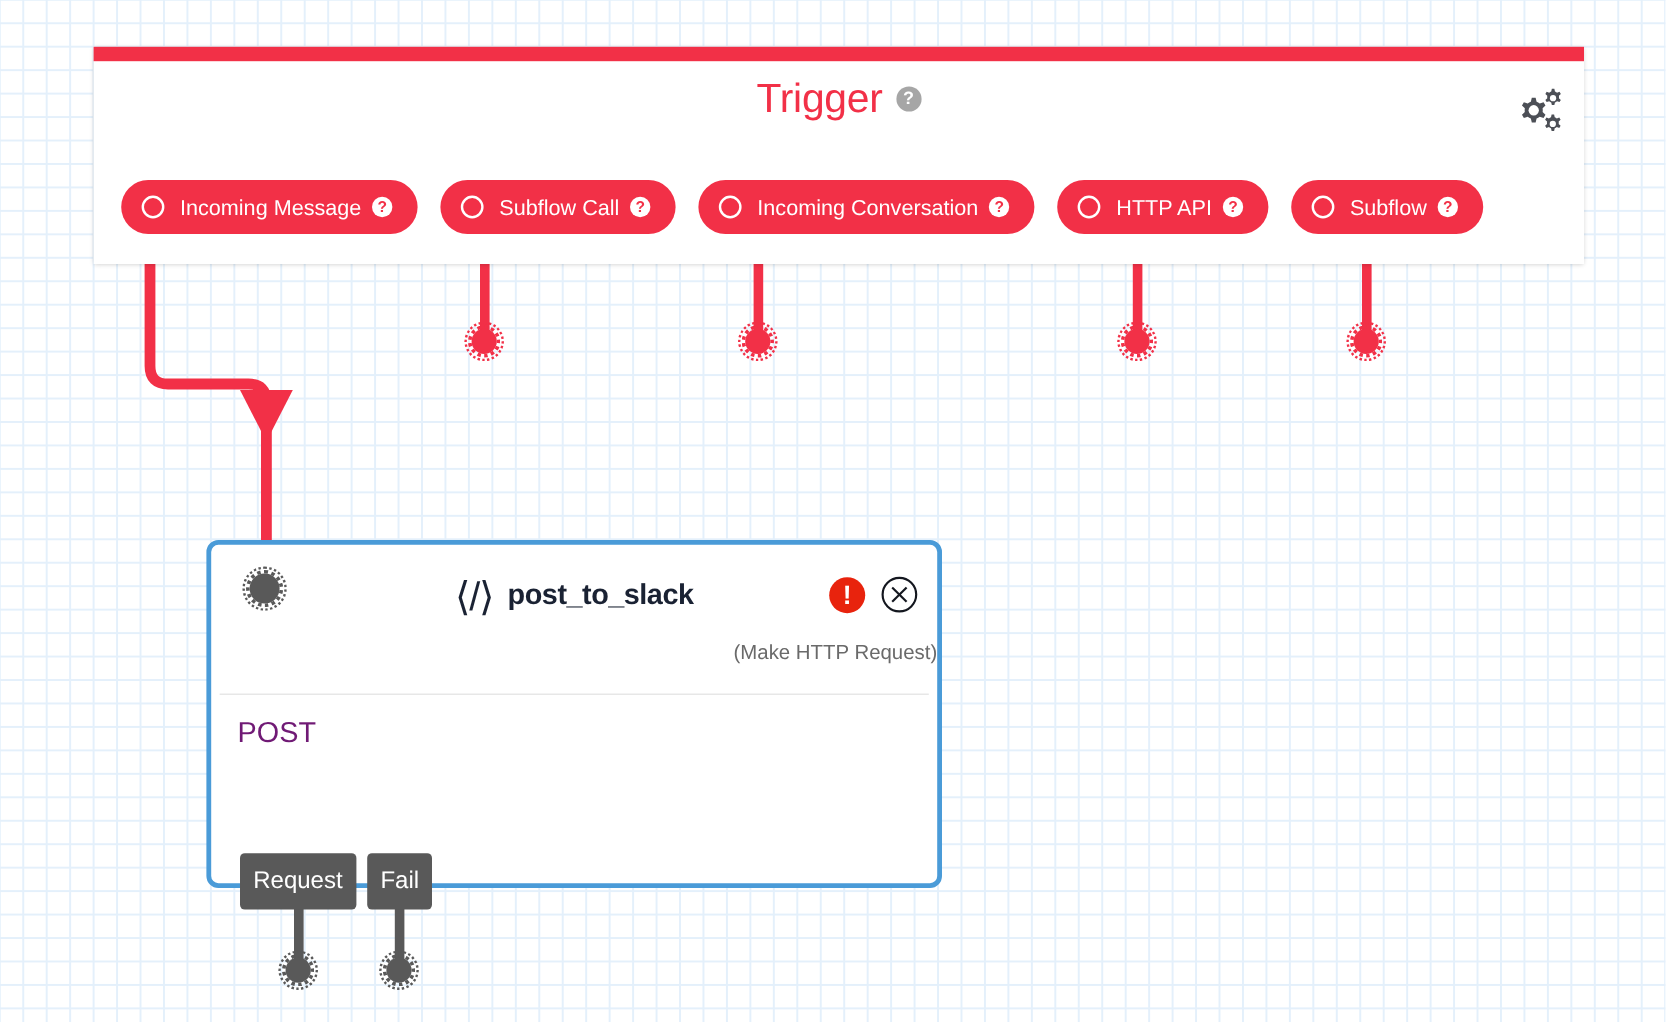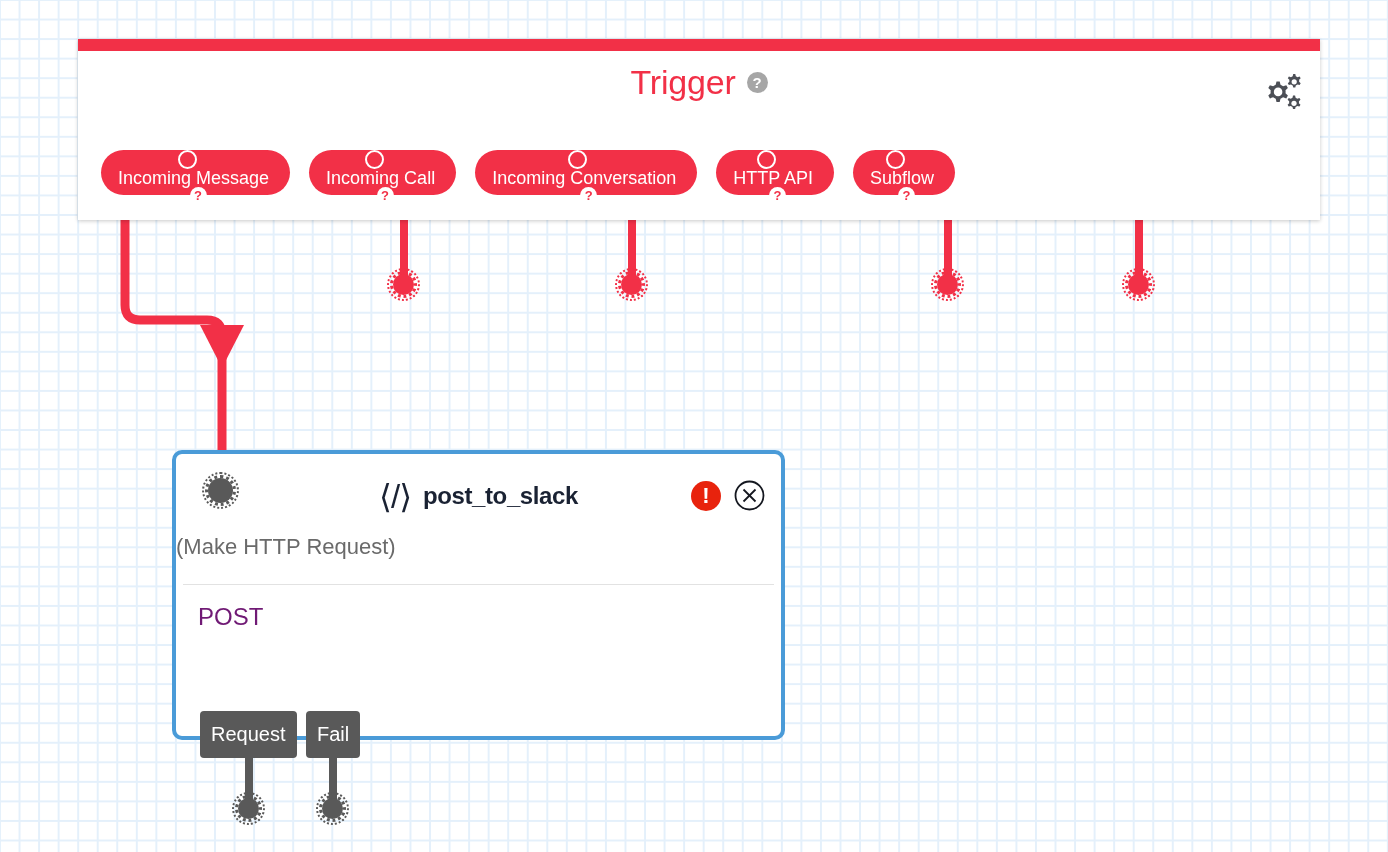--- a/index.html
+++ b/index.html
@@ -120,21 +120,20 @@
   .pill {
     height: 45px;
     border-radius: 23px;
     background: #f23047;
     display: flex;
     align-items: center;
     padding: 0 21px 0 17px;
     cursor: pointer;
     white-space: nowrap;
     box-sizing: border-box;
-    flex-direction: column;
   }
   .pill-ring {
     width: 19px;
     height: 19px;
     border: 2.5px solid #ffffff;
     border-radius: 50%;
     box-sizing: border-box;
     flex: none;
     margin-right: 13px;
   }
@@ -204,22 +203,22 @@
     font-weight: bold;
     line-height: 1;
     cursor: pointer;
   }
   .close-icon {
     width: 31px;
     height: 31px;
     cursor: pointer;
   }
   #node-subtitle {
-    text-align: left;
-    font-size: 22px;
+    text-align: right;
+    font-size: 17px;
     color: #6a6a6a;
     margin-top: -4px;
   }
   #node-divider {
     height: 1px;
     background: #e2e2e2;
     margin: 24px 7px 0 7px;
   }
   #node-body {
     padding: 20px 0 0 22px;
@@ -327,21 +326,21 @@
     </div>
 
     <div id="pills-row">
       <div class="pill">
         <span class="pill-ring"></span>
         <span class="pill-label">Incoming Message</span>
         <span class="help-badge on-pill">?</span>
       </div>
       <div class="pill">
         <span class="pill-ring"></span>
-        <span class="pill-label">Incoming Call</span>
+        <span class="pill-label">Subflow Call</span>
         <span class="help-badge on-pill">?</span>
       </div>
       <div class="pill">
         <span class="pill-ring"></span>
         <span class="pill-label">Incoming Conversation</span>
         <span class="help-badge on-pill">?</span>
       </div>
       <div class="pill">
         <span class="pill-ring"></span>
         <span class="pill-label">HTTP API</span>

